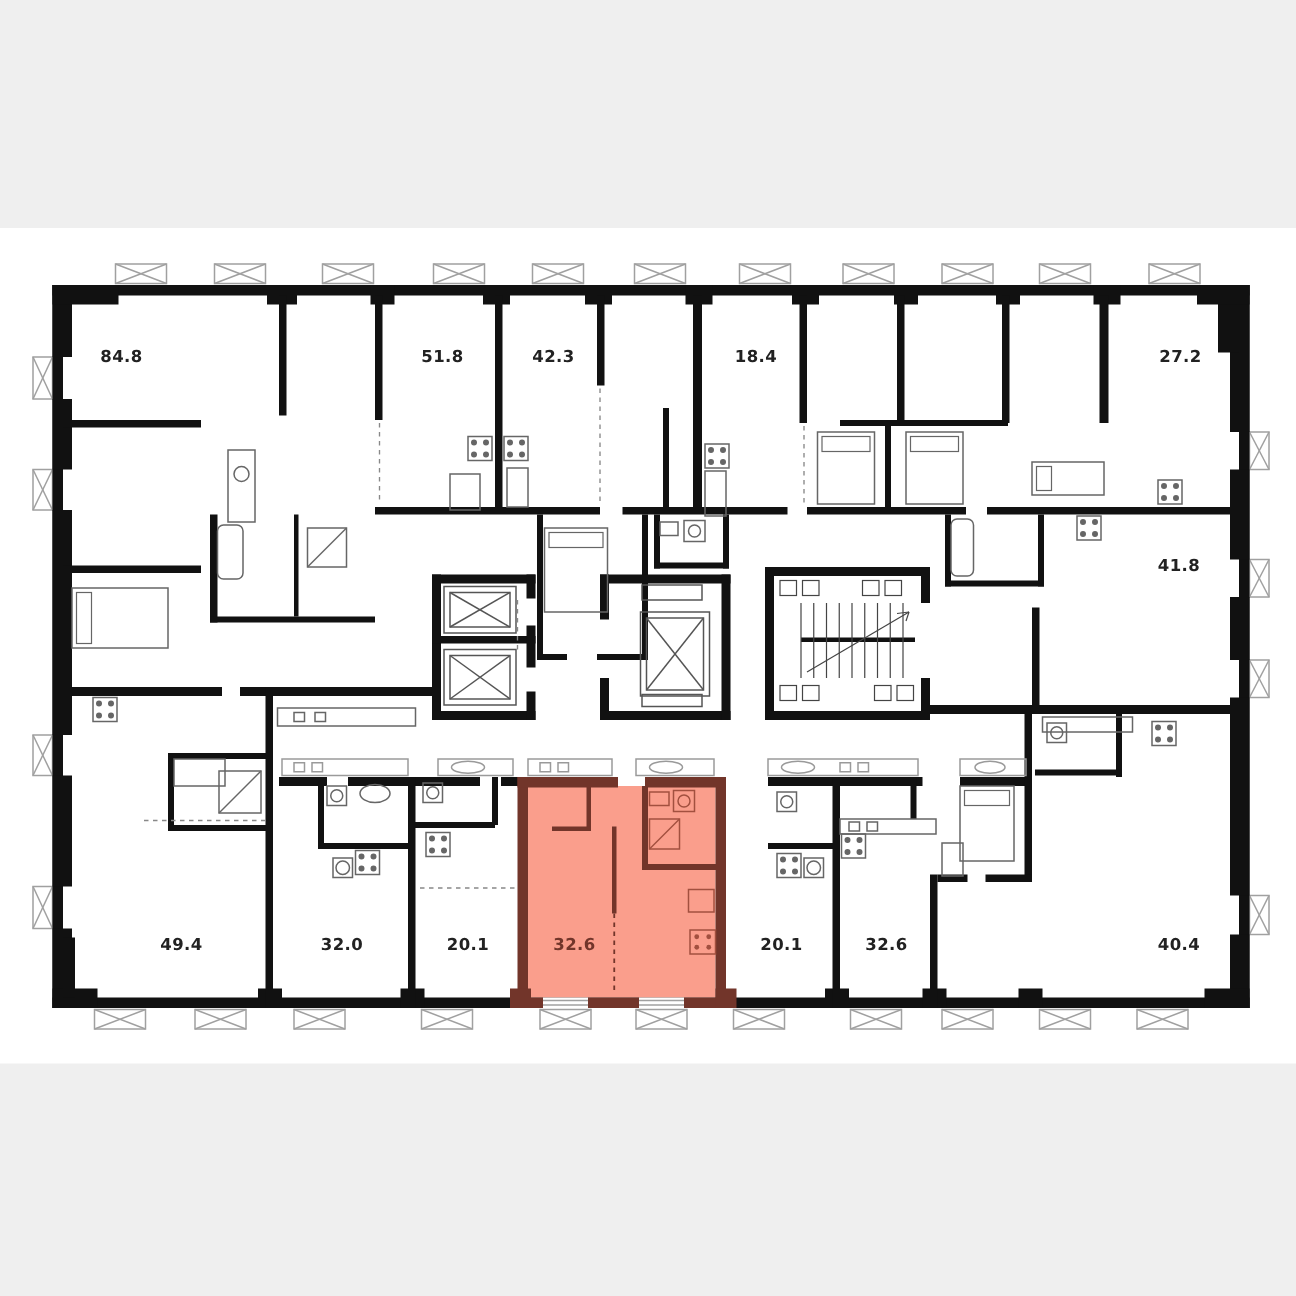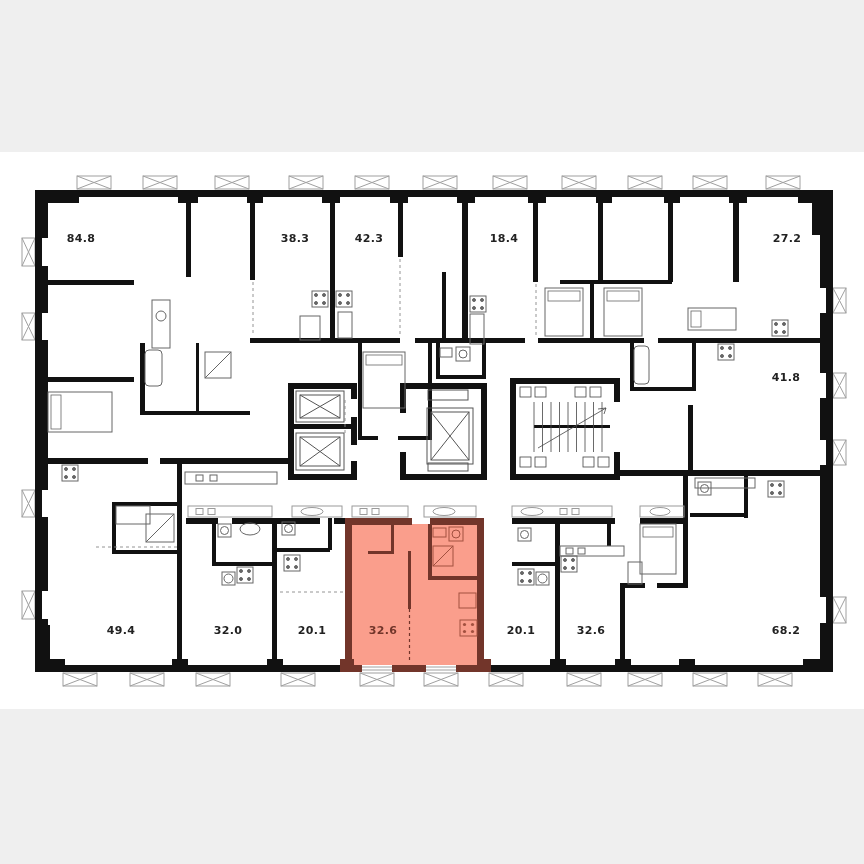--- a/index.html
+++ b/index.html
@@ -567,27 +567,27 @@
           <line x1="426" y1="670" x2="456" y2="670" stroke="#a0a0a0" stroke-width="1"></line>
           <rect x="424" y="673" width="34" height="13" fill="#ffffff" stroke="#a0a0a0" stroke-width="1"></rect>
           <line x1="424" y1="673" x2="458" y2="686" stroke="#a0a0a0" stroke-width="1"></line>
           <line x1="424" y1="686" x2="458" y2="673" stroke="#a0a0a0" stroke-width="1"></line>
         </g>
   </g>
 </svg>
 
 <div class="labels" id="labelLayer">
       <div class="area-label" style="left: 81px; top: 238px; color: rgb(34, 34, 34);">84.8</div>
-      <div class="area-label" style="left: 295px; top: 238px; color: rgb(34, 34, 34);">38.3</div>
+      <div class="area-label" style="left: 295px; top: 238px; color: rgb(34, 34, 34);">51.8</div>
       <div class="area-label" style="left: 369px; top: 238px; color: rgb(34, 34, 34);">42.3</div>
       <div class="area-label" style="left: 504px; top: 238px; color: rgb(34, 34, 34);">18.4</div>
       <div class="area-label" style="left: 787px; top: 238px; color: rgb(34, 34, 34);">27.2</div>
       <div class="area-label" style="left: 786px; top: 377px; color: rgb(34, 34, 34);">41.8</div>
       <div class="area-label" style="left: 81px; top: 630px; color: rgb(34, 34, 34); margin-left: 40px;">49.4</div>
       <div class="area-label" style="left: 228px; top: 630px; color: rgb(34, 34, 34);">32.0</div>
       <div class="area-label" style="left: 312px; top: 630px; color: rgb(34, 34, 34);">20.1</div>
       <div class="area-label" style="left: 383px; top: 630px; color: rgb(114, 53, 42);">32.6</div>
       <div class="area-label" style="left: 521px; top: 630px; color: rgb(34, 34, 34);">20.1</div>
       <div class="area-label" style="left: 591px; top: 630px; color: rgb(34, 34, 34);">32.6</div>
-      <div class="area-label" style="left: 786px; top: 630px; color: rgb(34, 34, 34);">68.2</div>
+      <div class="area-label" style="left: 786px; top: 630px; color: rgb(34, 34, 34);">40.4</div>
     </div>
 <div class="hl-hotspot"></div>
 </div>
 
 </body></html>

